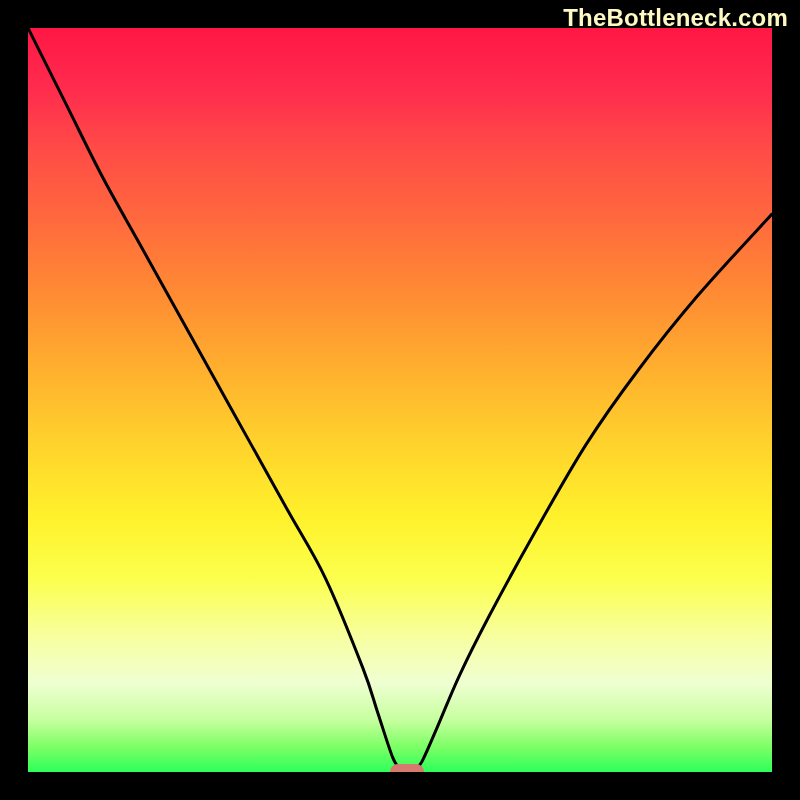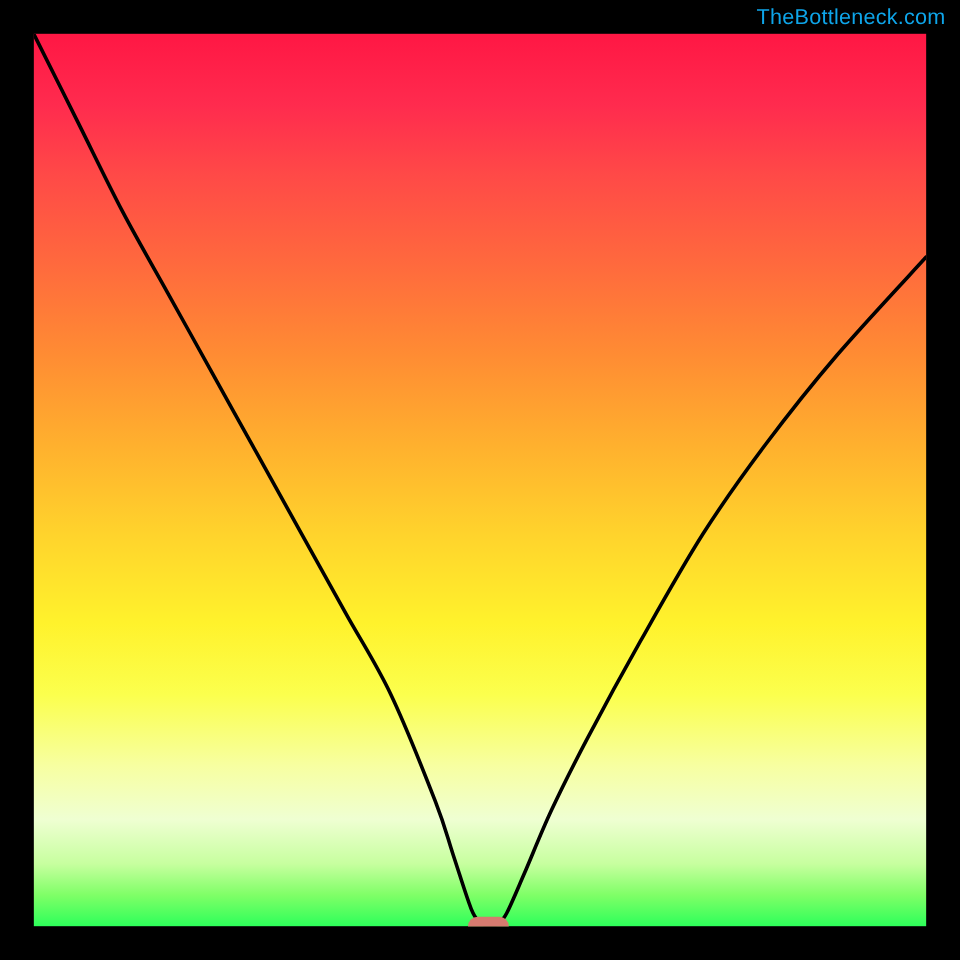--- a/index.html
+++ b/index.html
@@ -14,23 +14,23 @@
   .frame {
     position: relative;
     width: 800px;
     height: 800px;
     background: #000;
   }
   .watermark {
     position: absolute;
     top: 4px;
     right: 12px;
-    color: #0ea5e9;
-    font-size: 18px;
-    font-weight: 400;
+    color: #fef9c3;
+    font-size: 24px;
+    font-weight: 700;
     letter-spacing: 0.2px;
     z-index: 30;
   }
   .plot-area {
     position: absolute;
     left: 28px;
     top: 28px;
     width: 744px;
     height: 744px;
     overflow: hidden;

